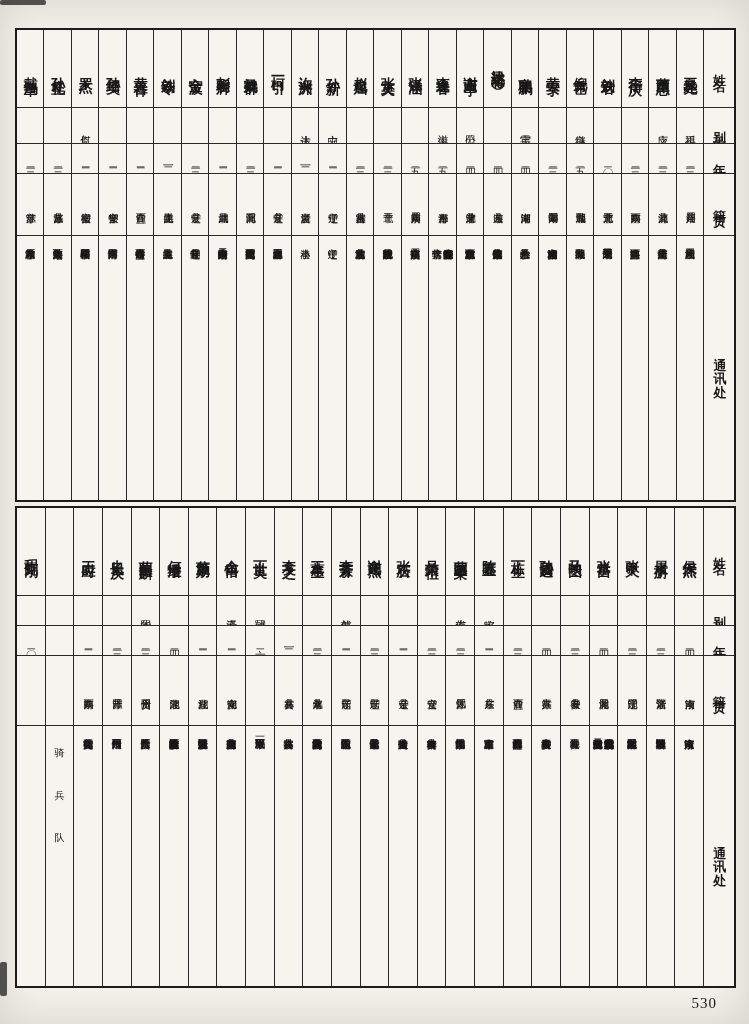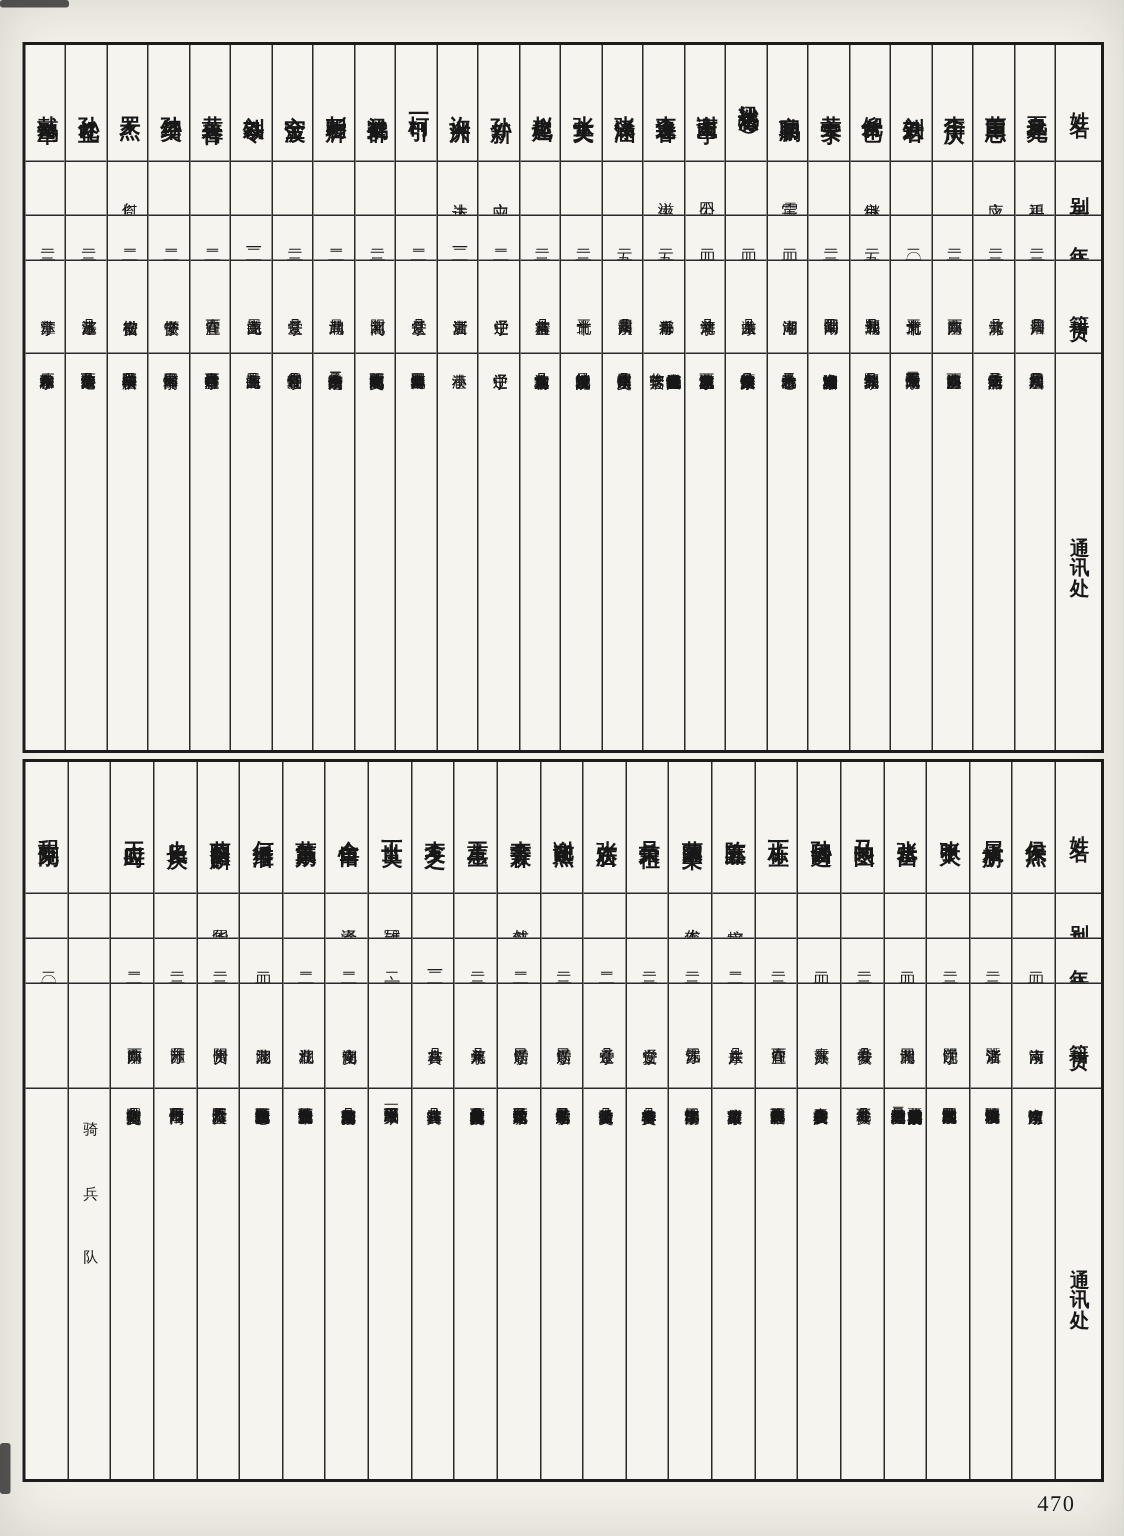--- a/index.html
+++ b/index.html
@@ -408,14 +408,14 @@
       </div>
       <div class="col header-col">
       <div class="cell r-name">姓名</div>
       <div class="cell r-alias">别号</div>
       <div class="cell r-age">年龄</div>
       <div class="cell r-native">籍贯</div>
       <div class="cell r-addr">通讯处</div>
     </div>
   </div>
 
-  <div class="pageno">470</div>
+  <div class="pageno">530</div>
 </div>
 
 </body></html>

